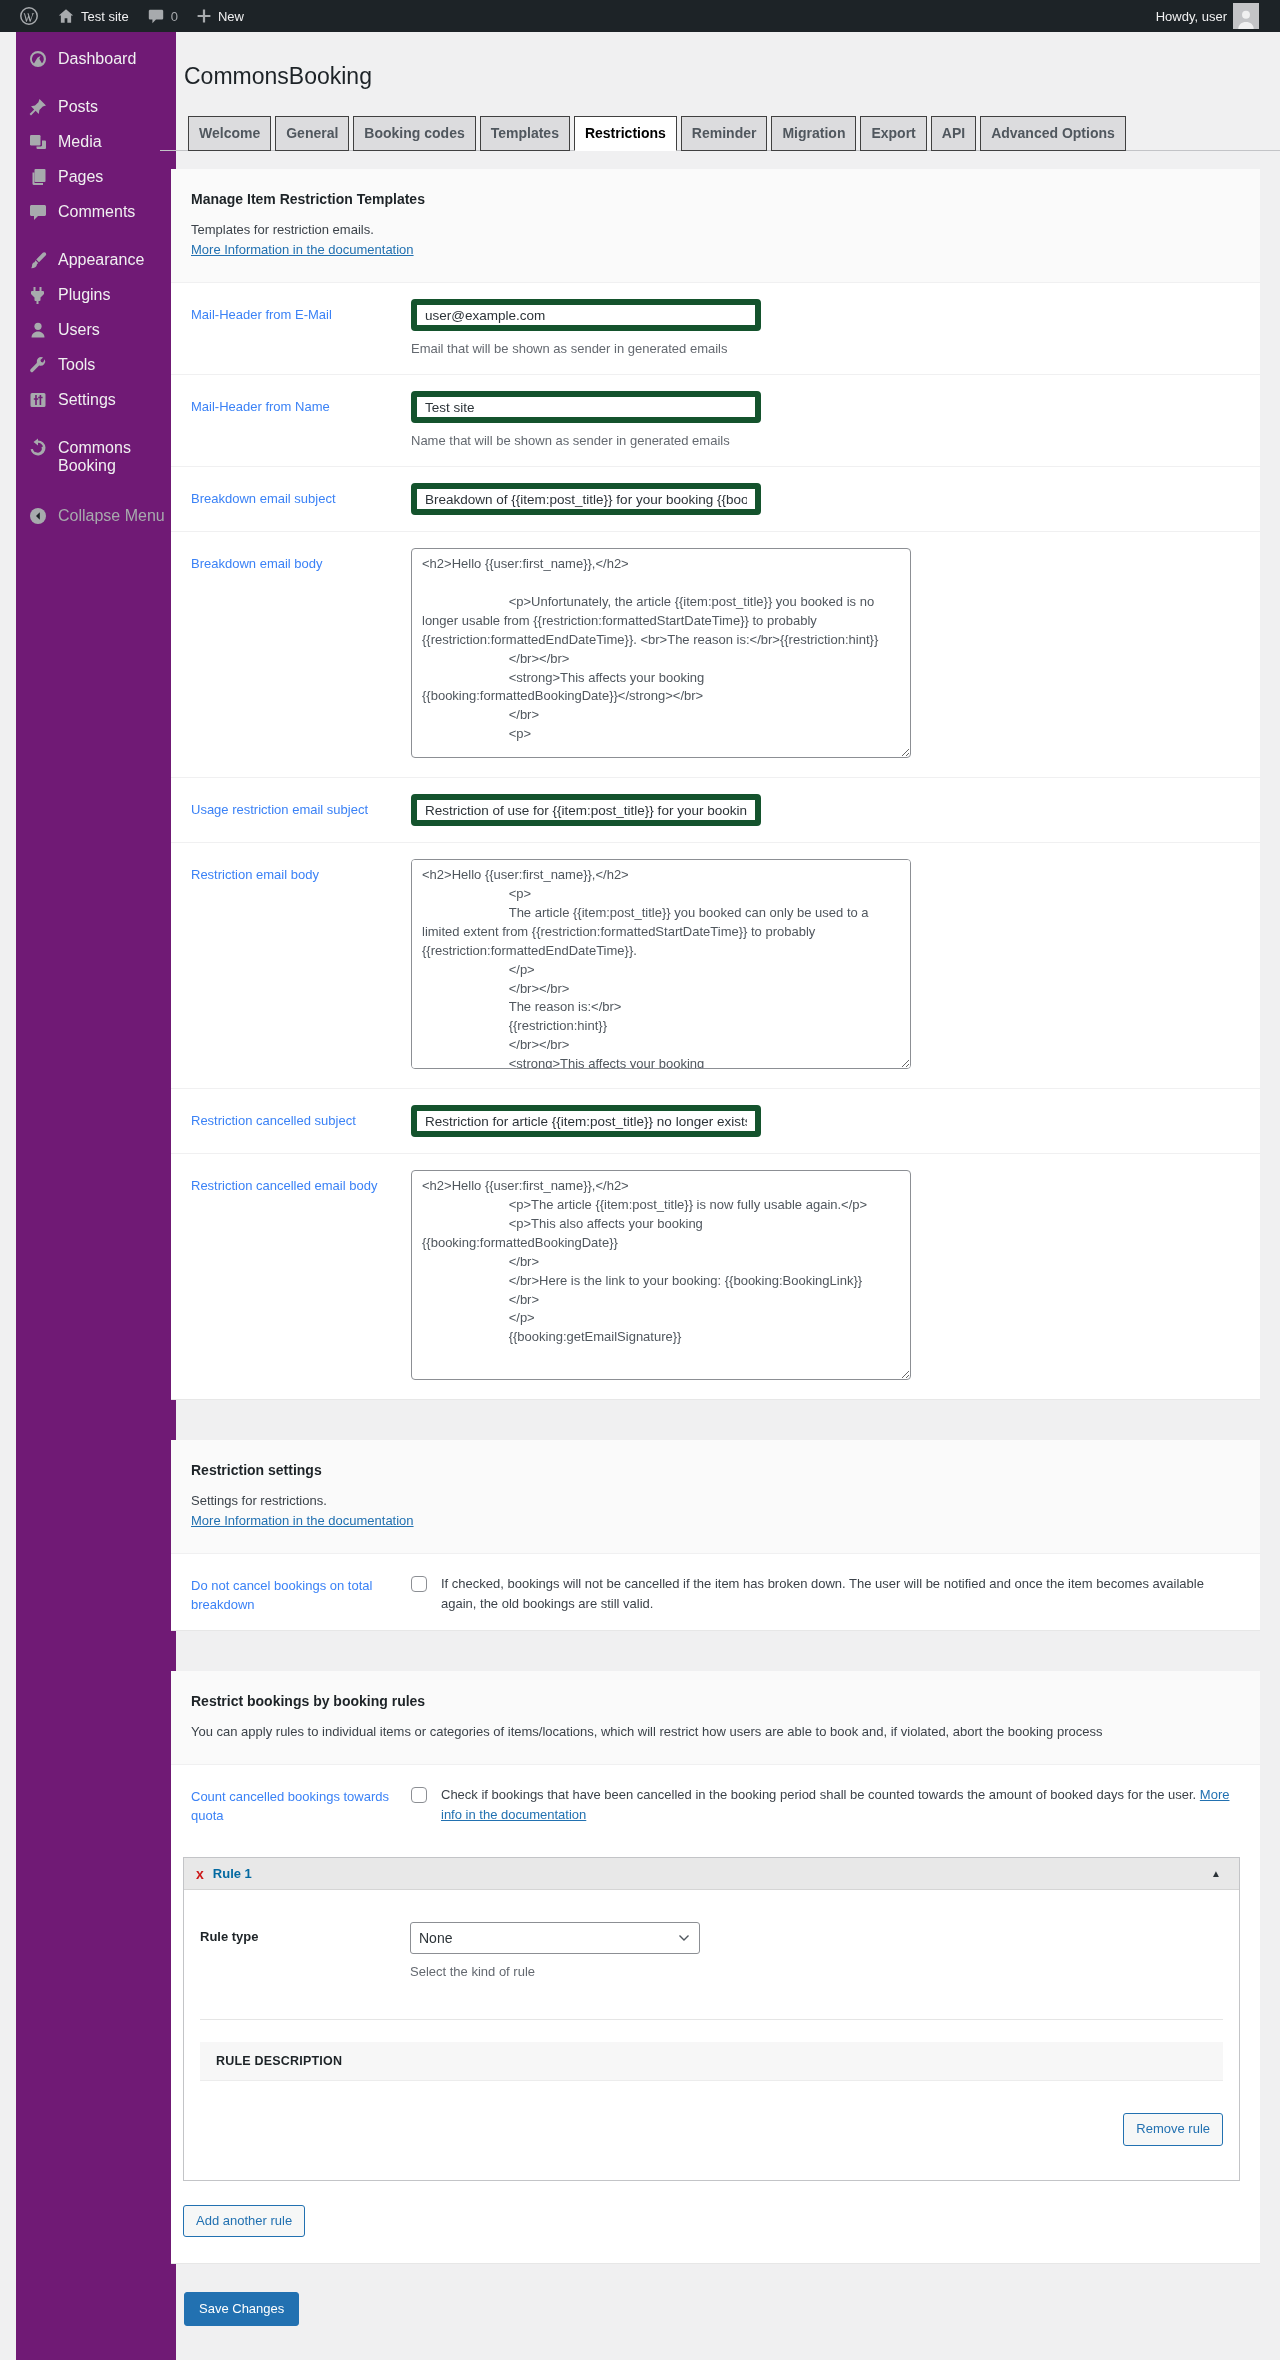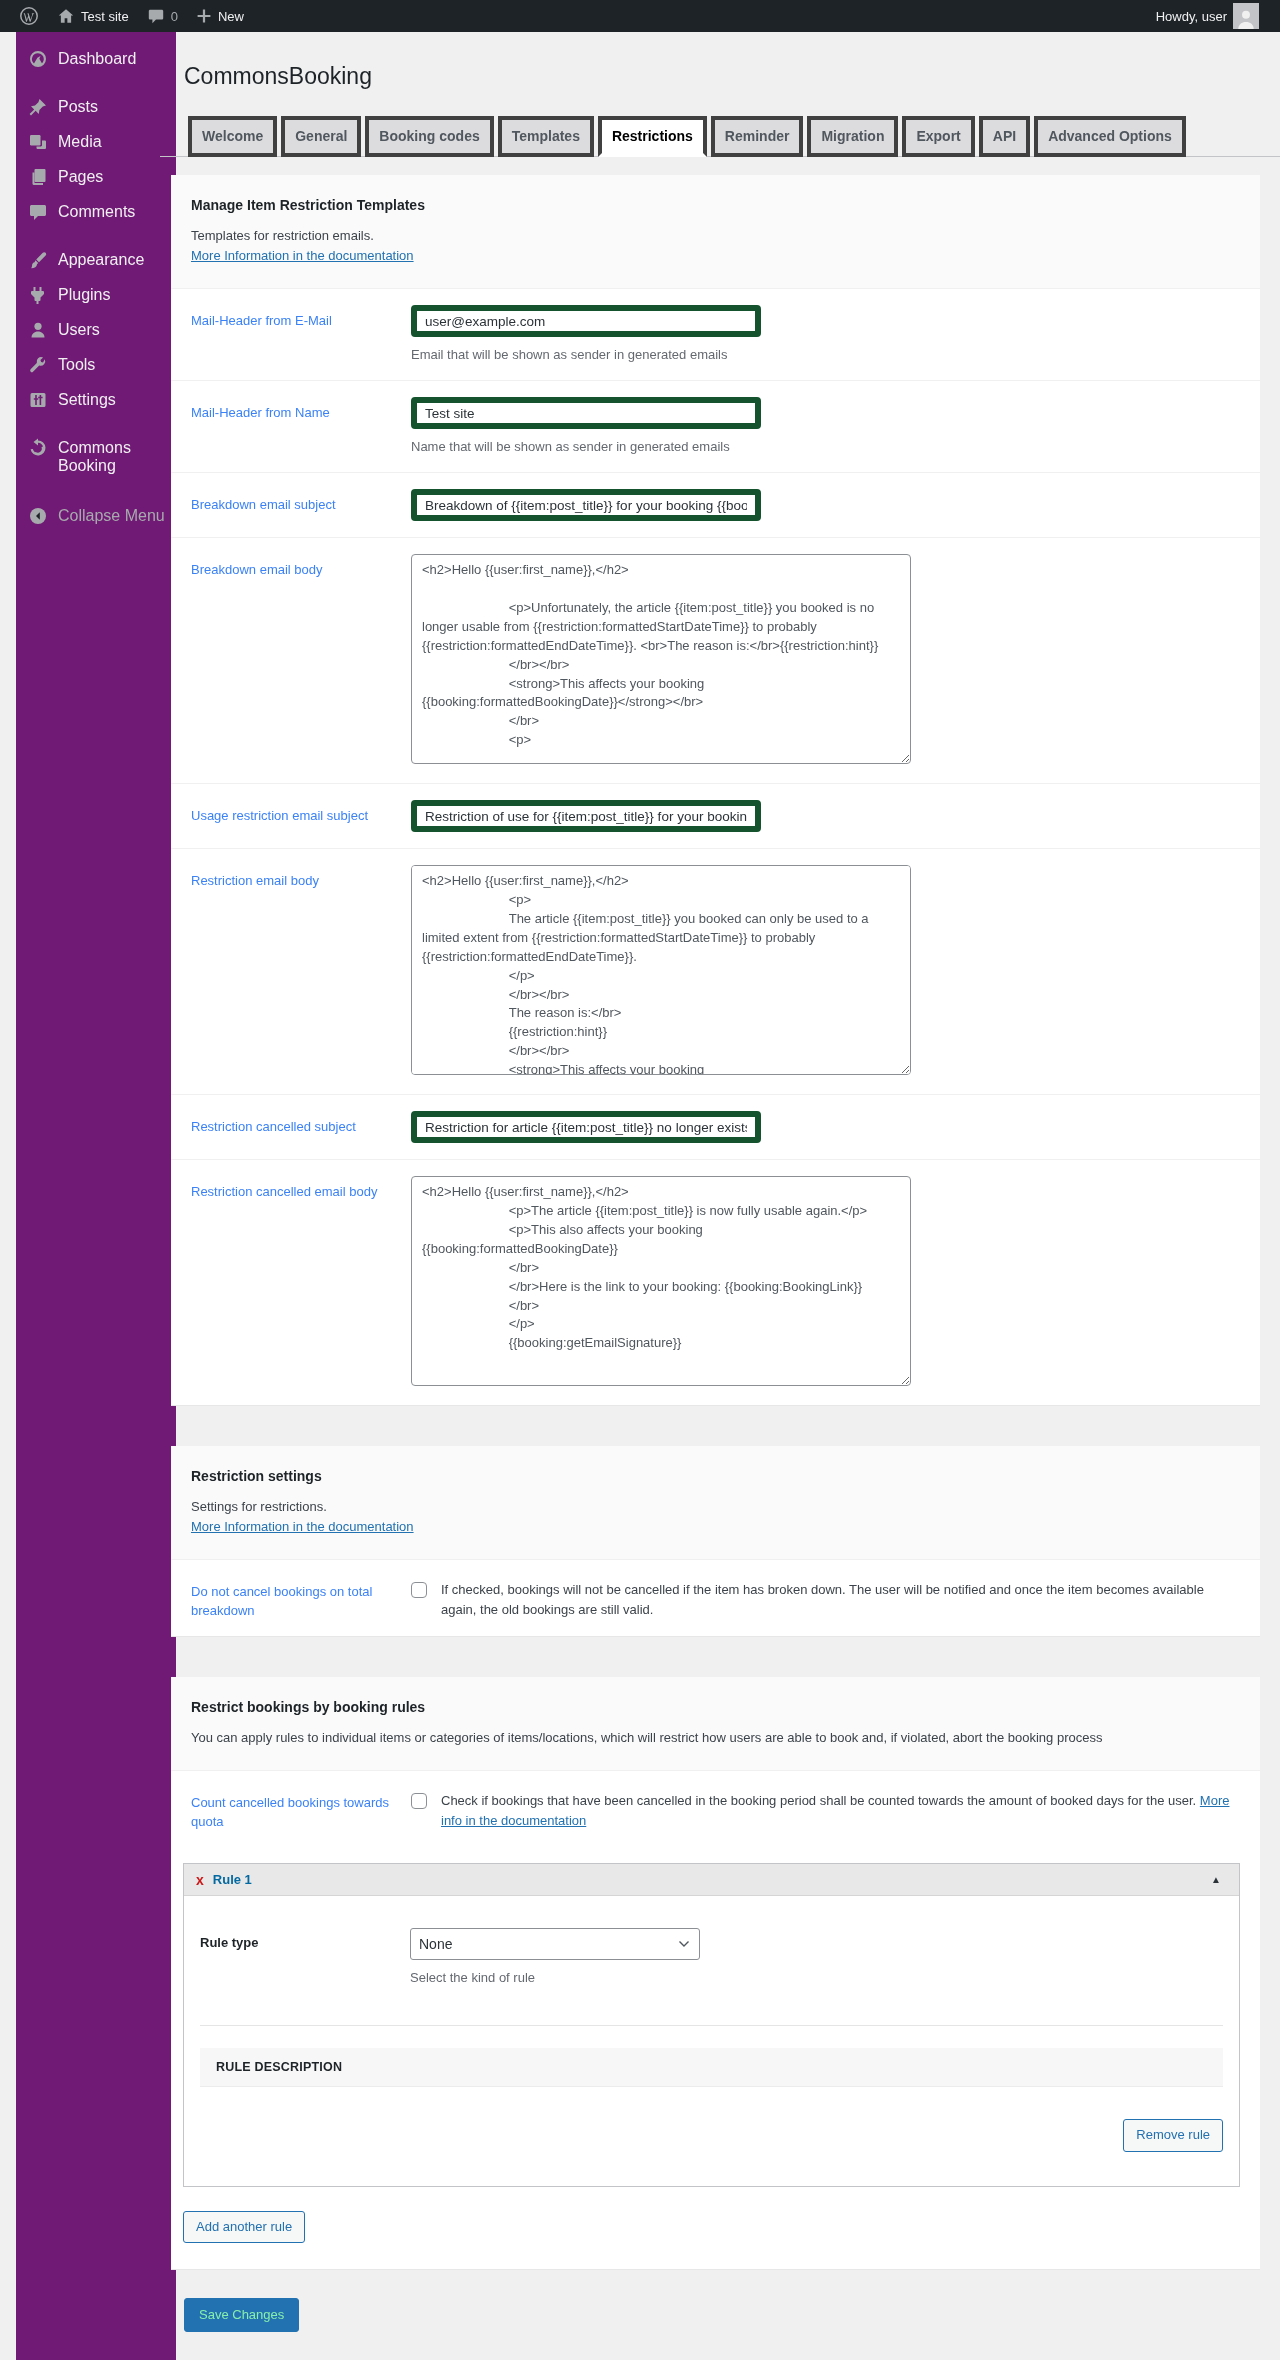--- a/index.html
+++ b/index.html
@@ -48,21 +48,21 @@
   .content { position: absolute; left: 160px; top: 32px; right: 0; bottom: 0; }
   .page-title {
     margin: 0; padding: 30px 0 20px 24px;
     font-size: 23px; font-weight: 400; color: #1d2327; line-height: 1.3;
   }
 
   
   .nav-tabs { padding-left: 28px; margin-top: 4px; border-bottom: 1px solid #c3c4c7; padding-right: 20px; }
   .nav-tab {
     display: inline-block; padding: 7px 10px; margin: 0 4px -1px 0;
-    border: 4px solid #404040; background: #dcdcde; color: #50575e;
+    border: 1px solid #404040; background: #dcdcde; color: #50575e;
     font-size: 14px; font-weight: 600; text-decoration: none; cursor: pointer;
     line-height: 1.4;
   }
   .nav-tab.active { background: #fff; color: #000; border-bottom-color: #fff; }
 
   
   .card { background: #fff; margin: 18px 20px 0 11px; border-bottom: 1px solid #e7e7e7; }
   .card-header { background: #fafafa; padding: 22px 20px; }
   .card-header h2 { margin: 0 0 13px 0; font-size: 14px; font-weight: 700; color: #1d2327; }
   .card-header p { margin: 0; line-height: 20px; }
@@ -120,21 +120,21 @@
   }
   .rule-actions { margin-top: 32px; display: flex; justify-content: flex-end; }
 
   .button-secondary {
     display: inline-block; background: #f6f7f7; color: #2271b1;
     border: 1px solid #2271b1; border-radius: 3px; padding: 6px 12px;
     font-family: "Liberation Sans", sans-serif; font-size: 13px; cursor: pointer; line-height: 1.4;
   }
   .add-rule-wrap { padding: 24px 20px 26px 12px; }
   .button-primary {
-    display: inline-block; background: #2271b1; color: #86efac;
+    display: inline-block; background: #2271b1; color: #ffffff;
     border: 1px solid #2271b1; border-radius: 3px; padding: 7px 14px;
     font-family: "Liberation Sans", sans-serif; font-size: 13px; cursor: pointer; line-height: 1.4;
   }
   .save-wrap { margin: 28px 0 0 24px; }
 </style>
 </head>
 <body>
 
 <div class="screen">
 

